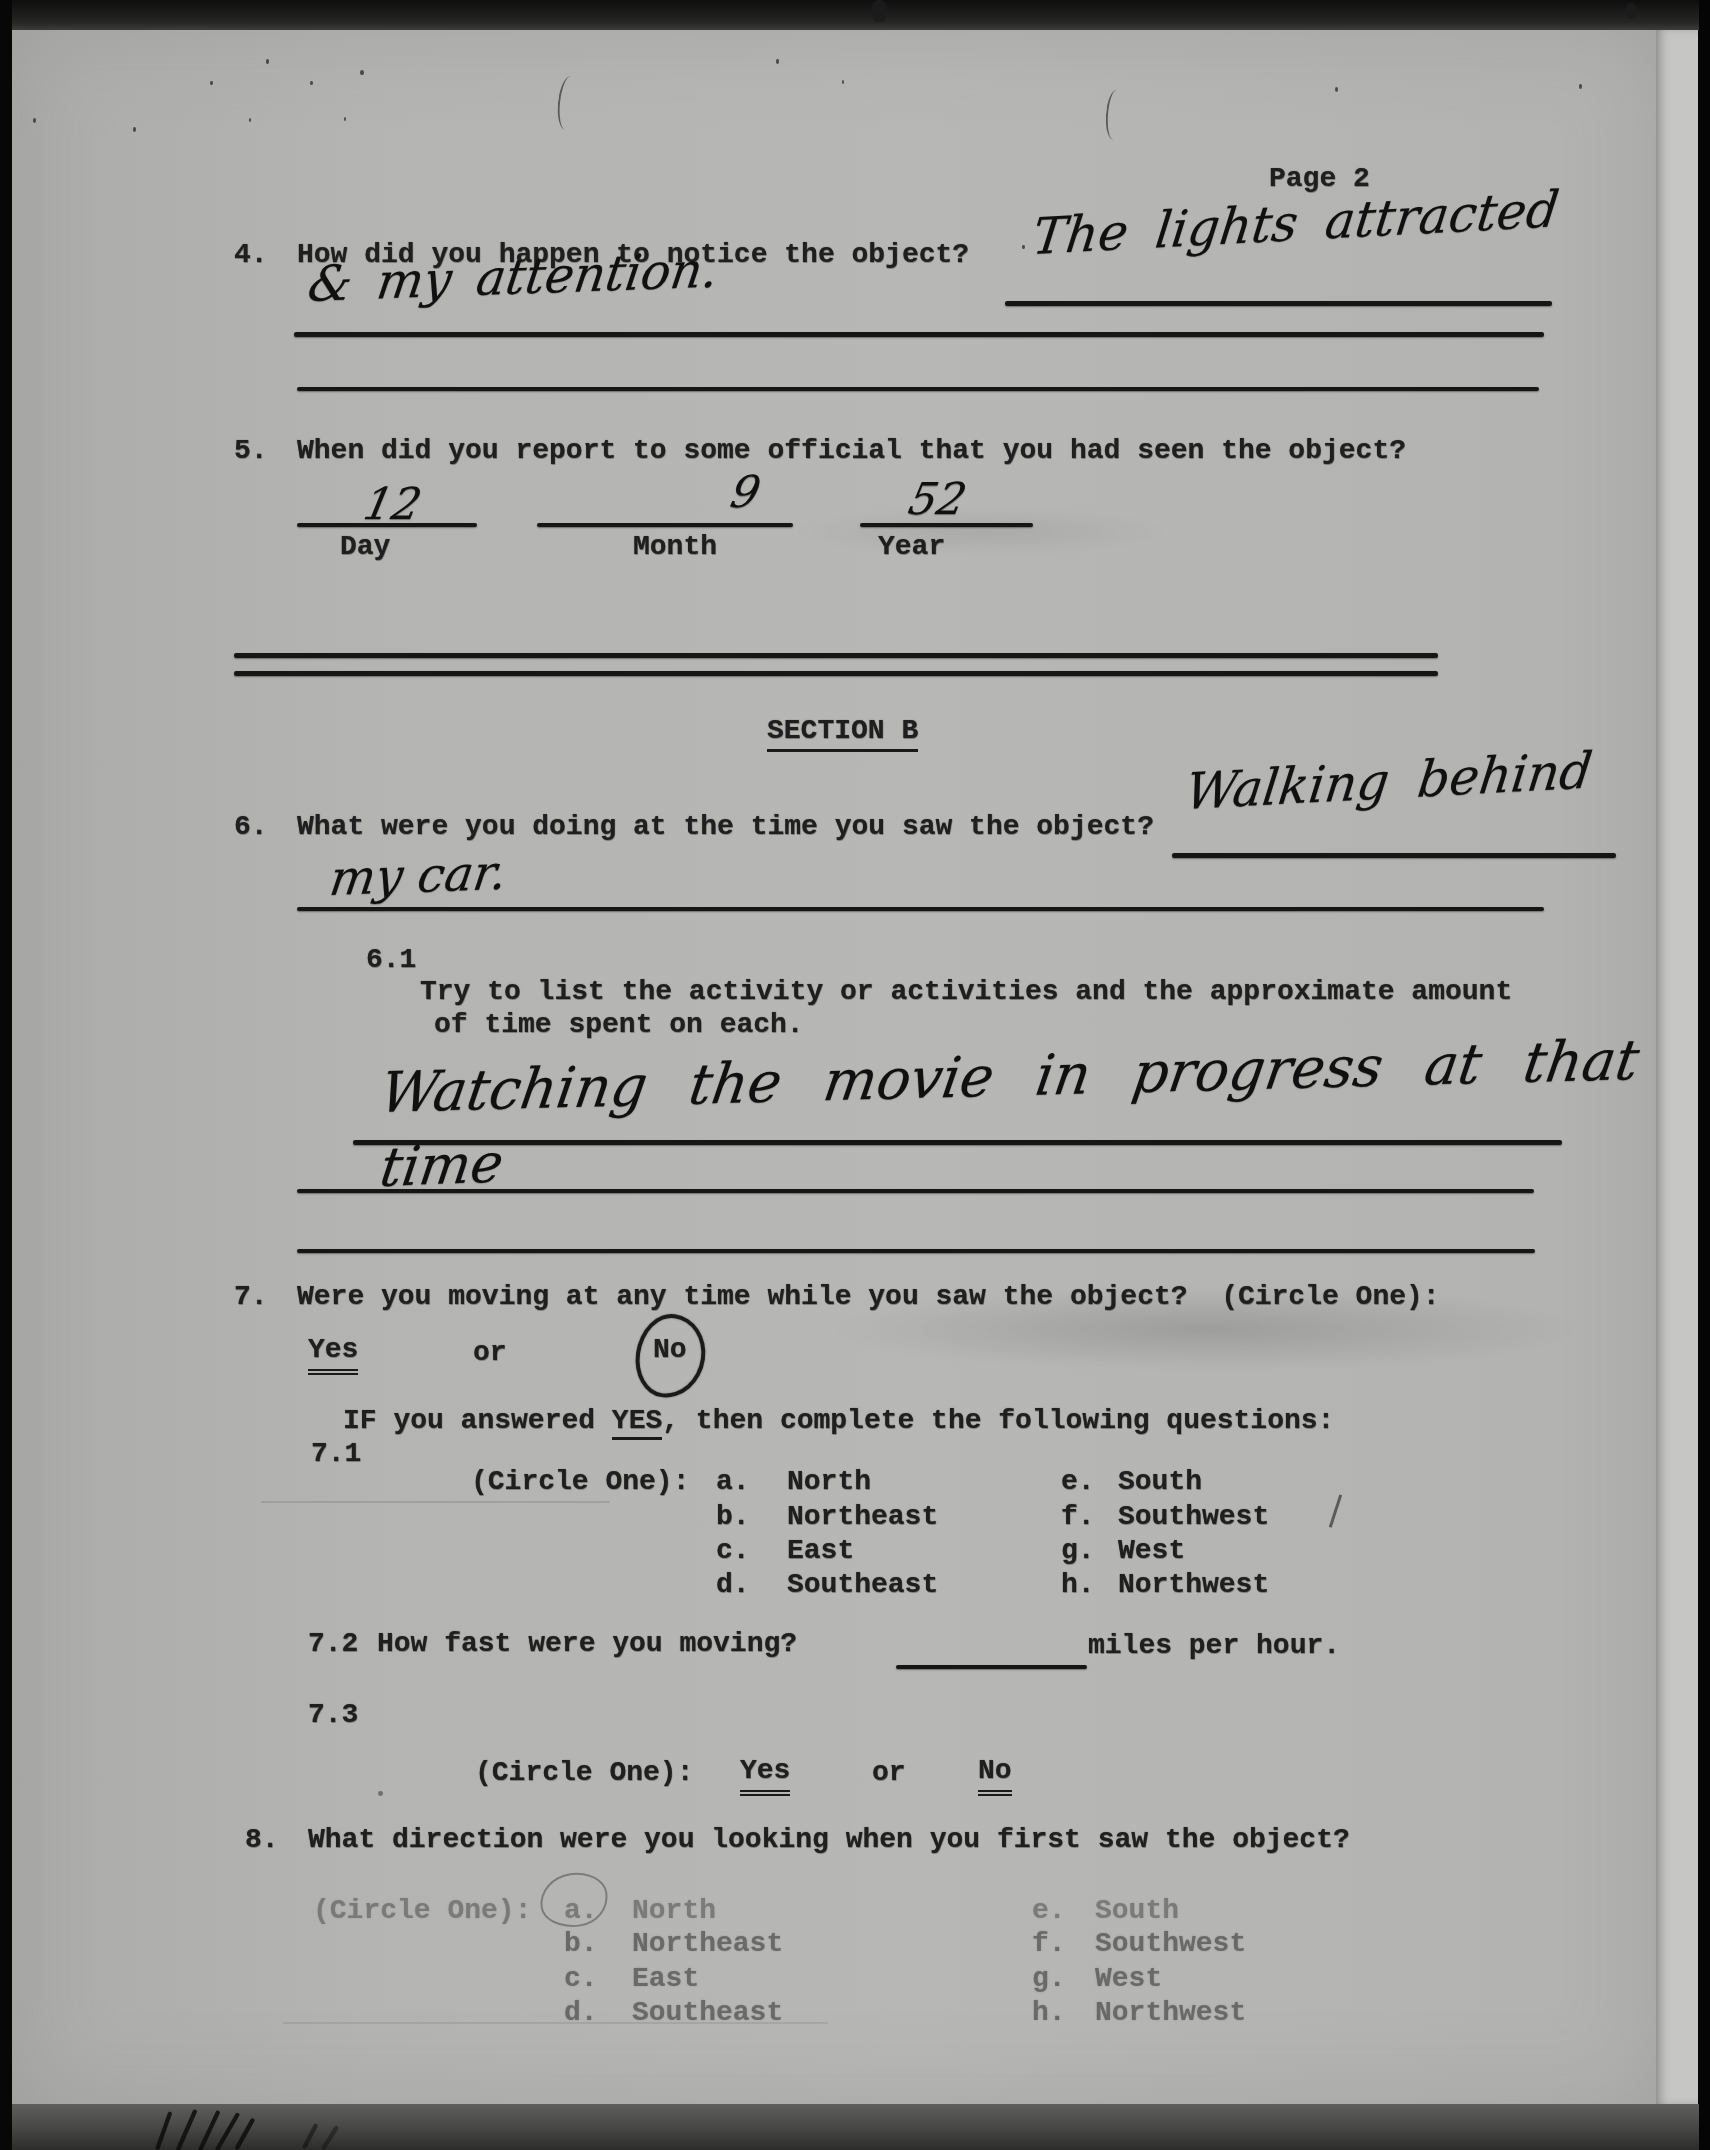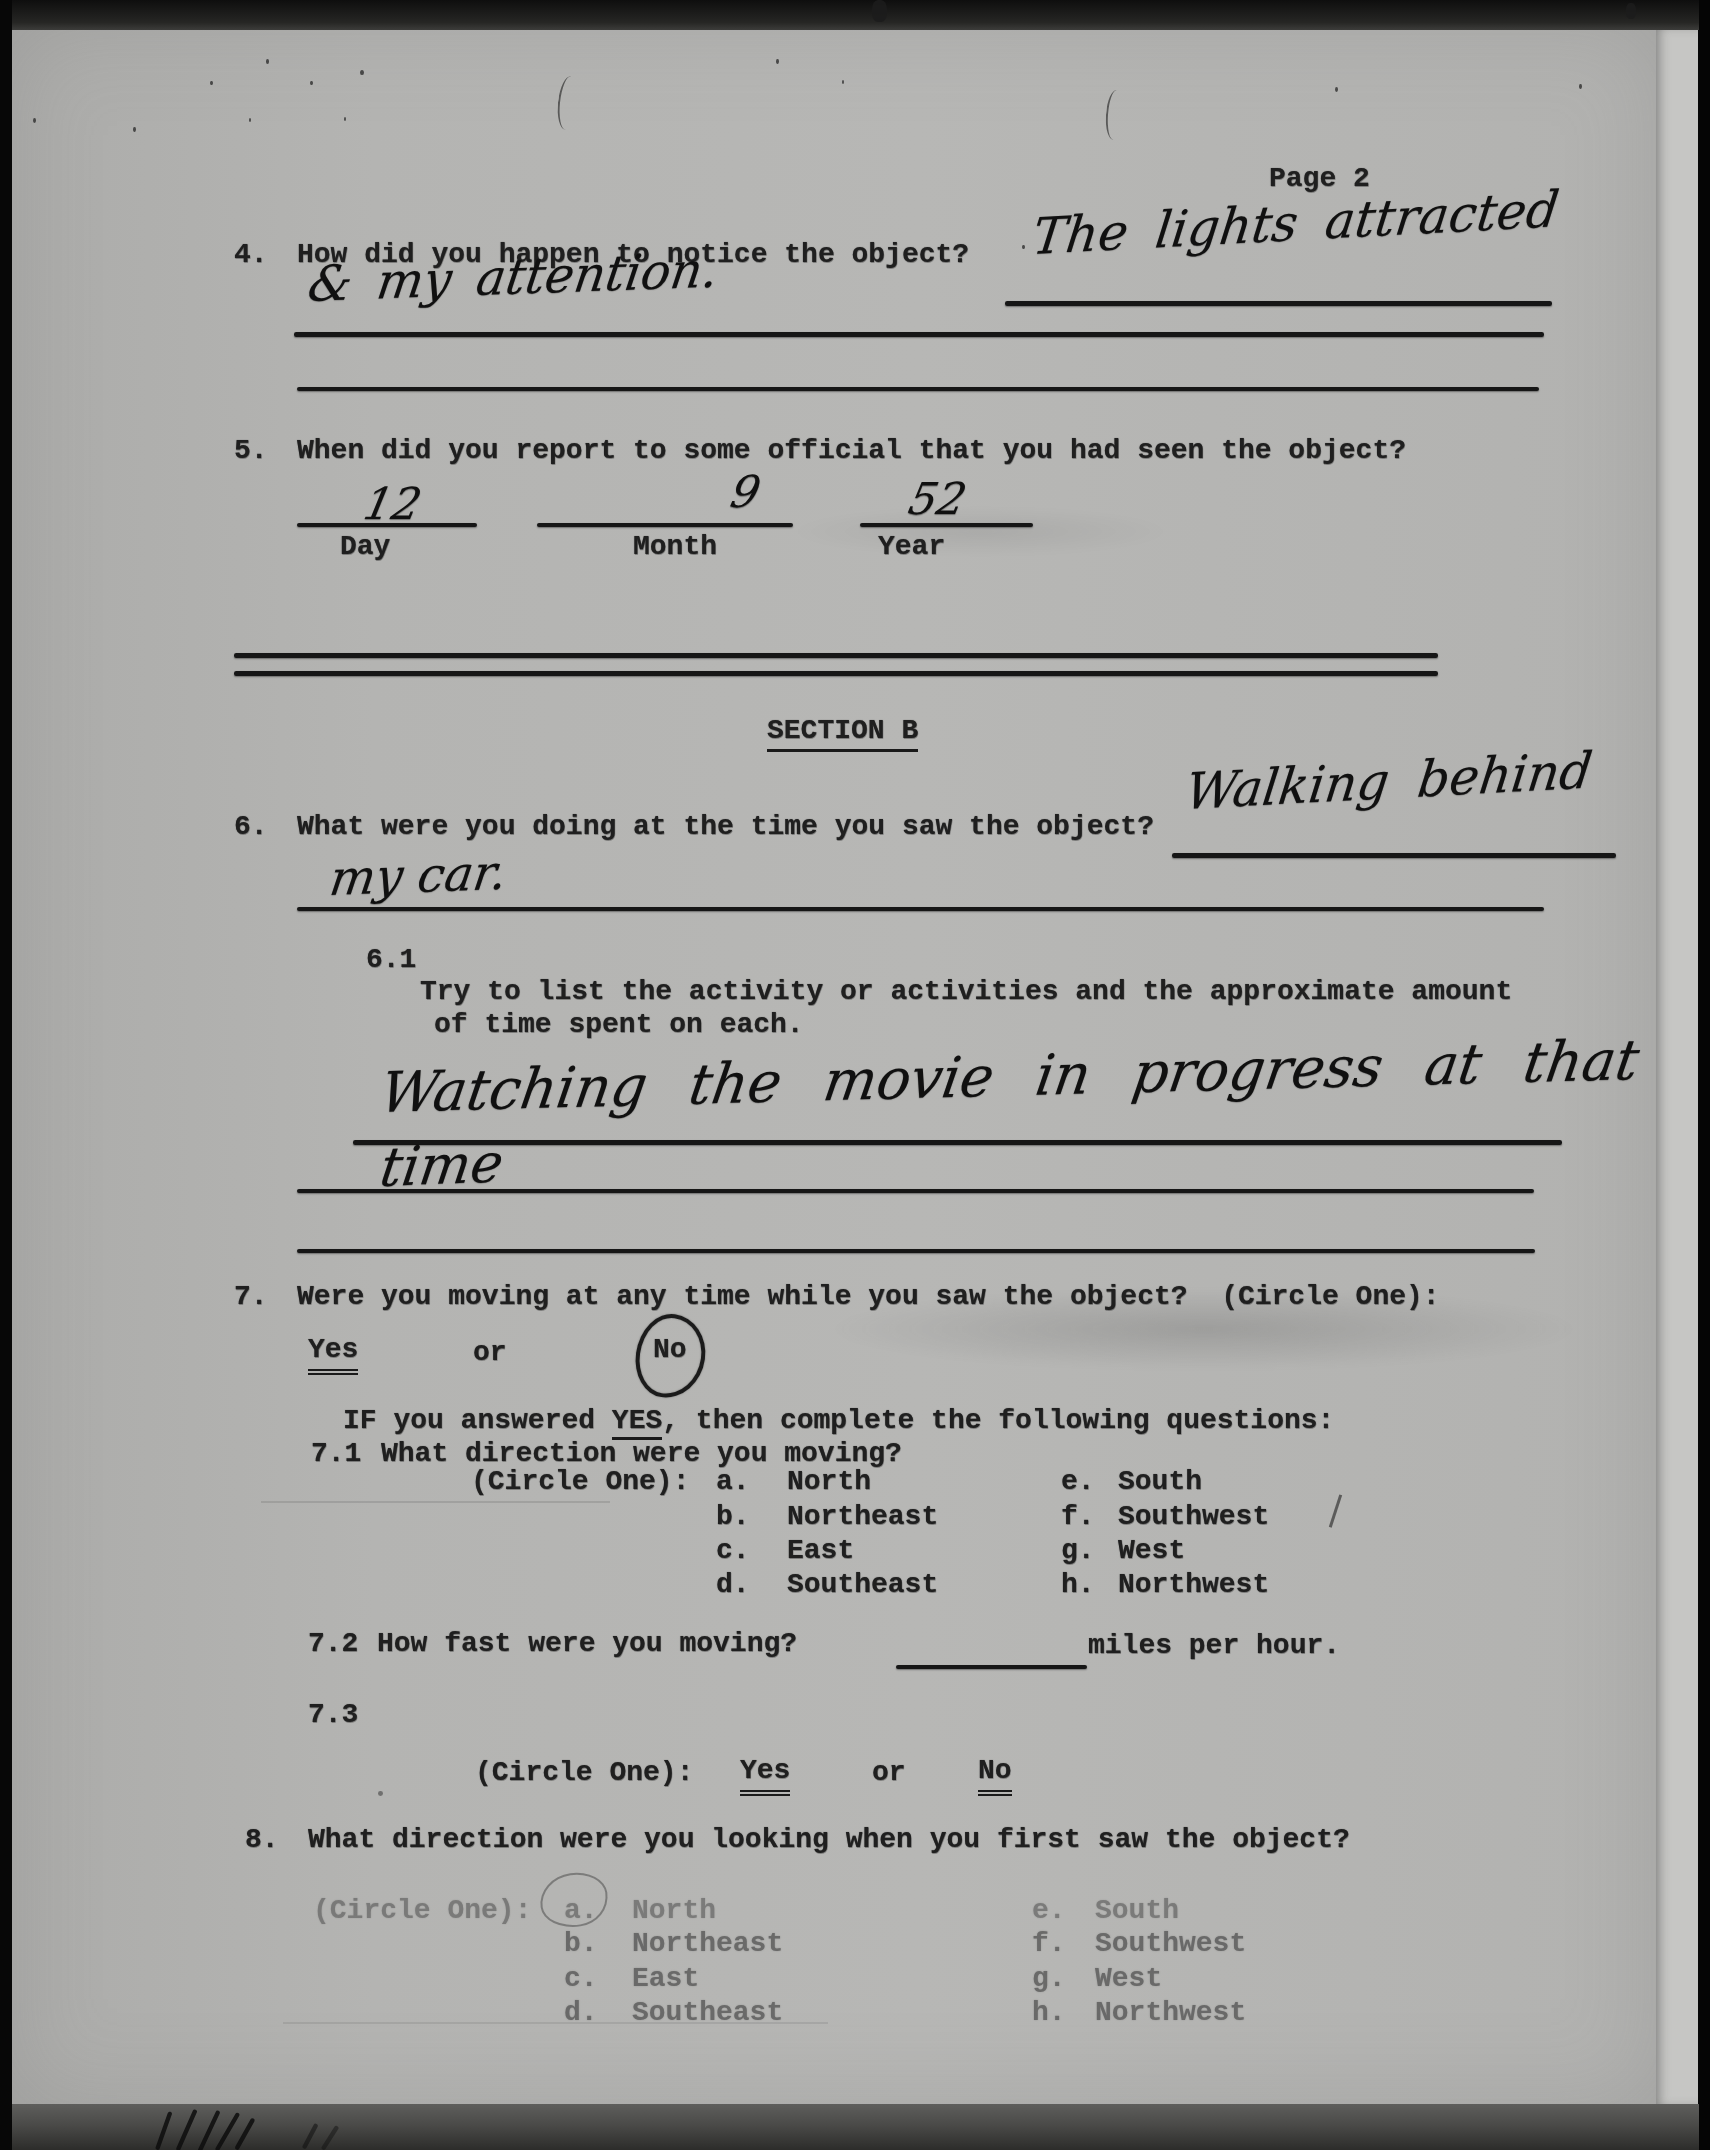--- a/index.html
+++ b/index.html
@@ -130,21 +130,20 @@
   <div class="t" style="left:234px;top:1281px">7.</div>
   <div class="t" style="left:297px;top:1281px">Were you moving at any time while you saw the object?  (Circle One):</div>
   <div class="t u-double" style="left:308px;top:1334px">Yes</div>
   <div class="t" style="left:473px;top:1337px">or</div>
   <div class="t" style="left:653px;top:1334px">No</div>
   <div class="circle-mark" style="left:636px;top:1314px;width:61px;height:76px"></div>
 
   <div class="t" style="left:343px;top:1405px"><span>IF you answered </span><span class="u-solid" style="padding-bottom:1.1px">YES</span><span>, then complete the following questions:</span></div>
 
   <div class="t" style="left:311px;top:1438px">7.1</div>
-  <div class="t" style="left:381px;top:1438px">What direction were you moving?</div>
   <div class="t" style="left:471px;top:1466px">(Circle One):</div>
   <div class="t" style="left:716px;top:1466px">a.</div>
   <div class="t" style="left:787px;top:1466px">North</div>
   <div class="t" style="left:1061px;top:1466px">e.</div>
   <div class="t" style="left:1118px;top:1466px">South</div>
   <div class="t" style="left:716px;top:1501px">b.</div>
   <div class="t" style="left:787px;top:1501px">Northeast</div>
   <div class="t" style="left:1061px;top:1501px">f.</div>
   <div class="t" style="left:1118px;top:1501px">Southwest</div>
   <div class="slash" style="left:1334px;top:1494px;height:34px"></div>

